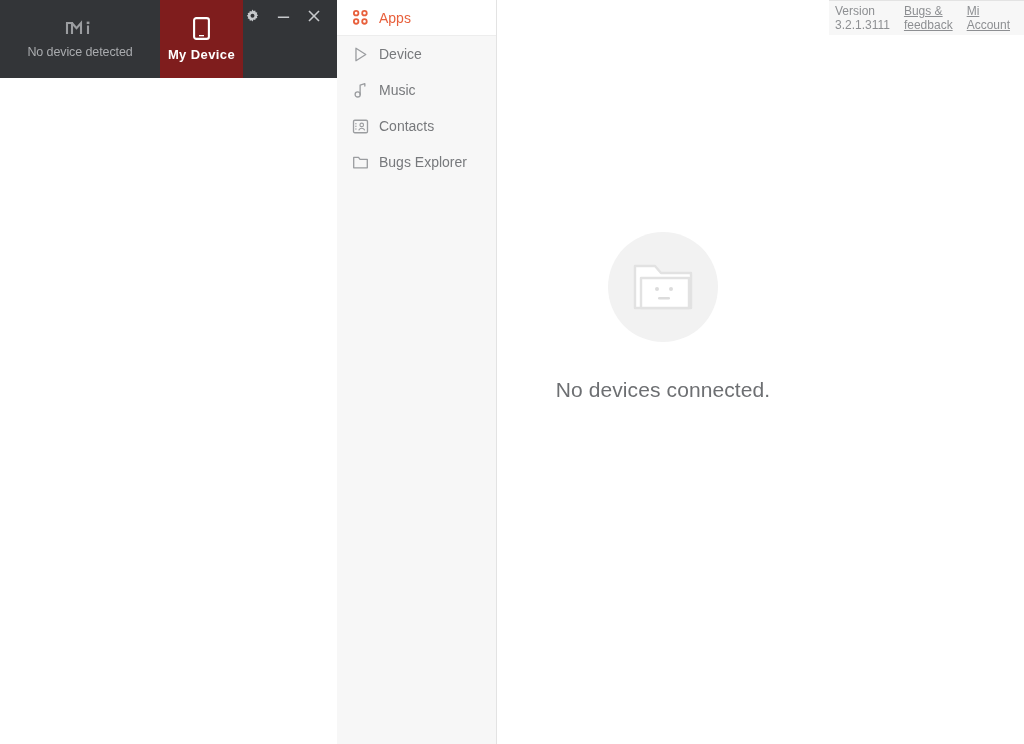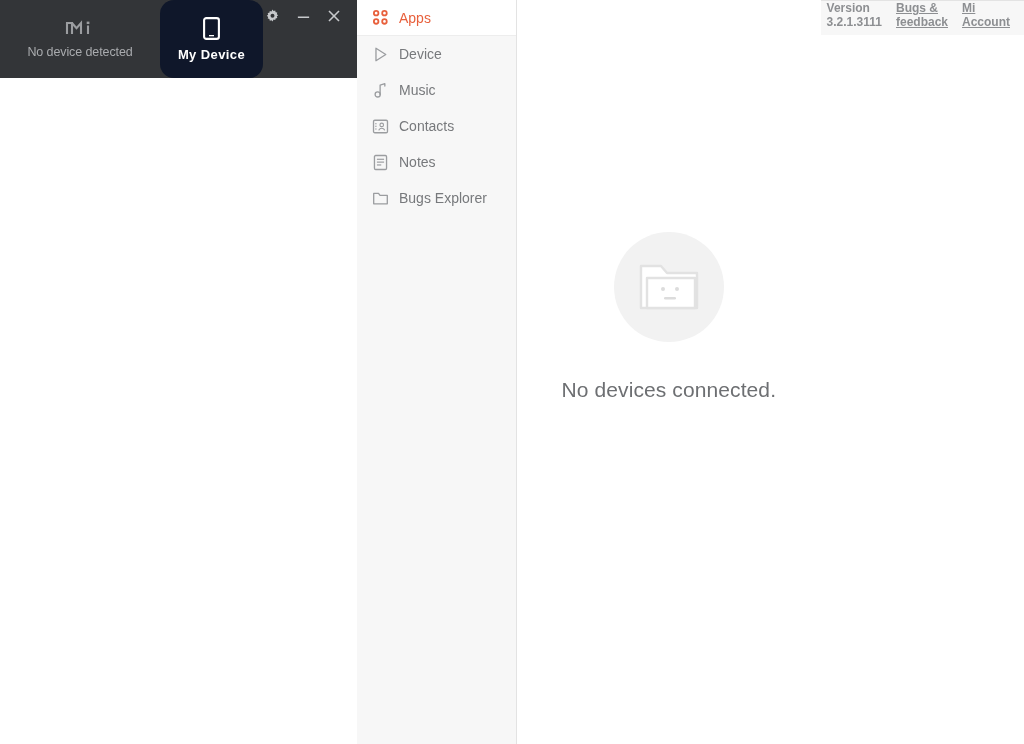--- a/index.html
+++ b/index.html
@@ -45,30 +45,29 @@
     margin-bottom: 1px;
   }
   .brand-sub {
     font-size: 12.5px;
     color: #a9abae;
     letter-spacing: -0.1px;
     white-space: nowrap;
   }
 
   .device-tab {
-    width: 103px;
+    width: 83px;
     height: 78px;
-    background: #0f172a;
+    background: #7f1d1d;
     display: flex;
     flex-direction: column;
     align-items: center;
     justify-content: center;
     gap: 3px;
     cursor: default;
-    border-radius: 14px;
   }
   .device-tab-label {
     font-size: 13px;
     font-weight: bold;
     color: #ffffff;
     letter-spacing: 0.4px;
     white-space: nowrap;
   }
 
   .titlebar-spacer { flex: 1 1 auto; background: #333538; }
@@ -158,25 +157,24 @@
     letter-spacing: 0.1px;
   }
 
   
   .statusbar {
     flex: 0 0 35px;
     height: 35px;
     background: #f7f7f7;
     border-top: 1px solid #e3e3e3;
     display: flex;
-    align-items: flex-start;
+    align-items: center;
     padding: 0 14px 0 6px;
     font-size: 12px;
     color: #8d8f92;
-    font-weight: bold;
   }
   .status-left { display: flex; align-items: center; gap: 14px; }
   .status-right {
     margin-left: auto;
     display: flex;
     align-items: center;
     gap: 10px;
   }
   .status-link {
     color: #8d8f92;
@@ -305,33 +303,20 @@
             <g stroke="#9b9da0" stroke-width="1.1">
               <path d="M3.3 6 h1.6"></path>
                 <path d="M3.3 8.8 h1.6"></path>
                 <path d="M3.3 11.6 h1.6"></path>
             </g>
           </svg>
         </span>
         <span class="nav-label">Contacts</span>
       </div>
 
-      <div class="nav-item">
-        <span class="nav-icon">
-          <svg width="17" height="17" viewBox="0 0 18 18">
-            <rect x="2.6" y="1.6" width="12.8" height="14.8" rx="1.3" fill="none" stroke="#9b9da0" stroke-width="1.4"></rect>
-            <g stroke="#9b9da0" stroke-width="1.25">
-              <path d="M5.2 5.6 h7.6"></path>
-                <path d="M5.2 8.6 h7.6"></path>
-                <path d="M5.2 11.6 h4.6"></path>
-            </g>
-          </svg>
-        </span>
-        <span class="nav-label">Notes</span>
-      </div>
 
       <div class="nav-item">
         <span class="nav-icon">
           <svg width="17" height="17" viewBox="0 0 18 18">
             <path d="M1.8 14.6 L1.8 3.6 L6.9 3.6 L8.5 5.6 L16.2 5.6 L16.2 14.6 Z" fill="none" stroke="#9b9da0" stroke-width="1.4" stroke-linejoin="round"></path>
           </svg>
         </span>
         <span class="nav-label">Bugs Explorer</span>
       </div>
 

